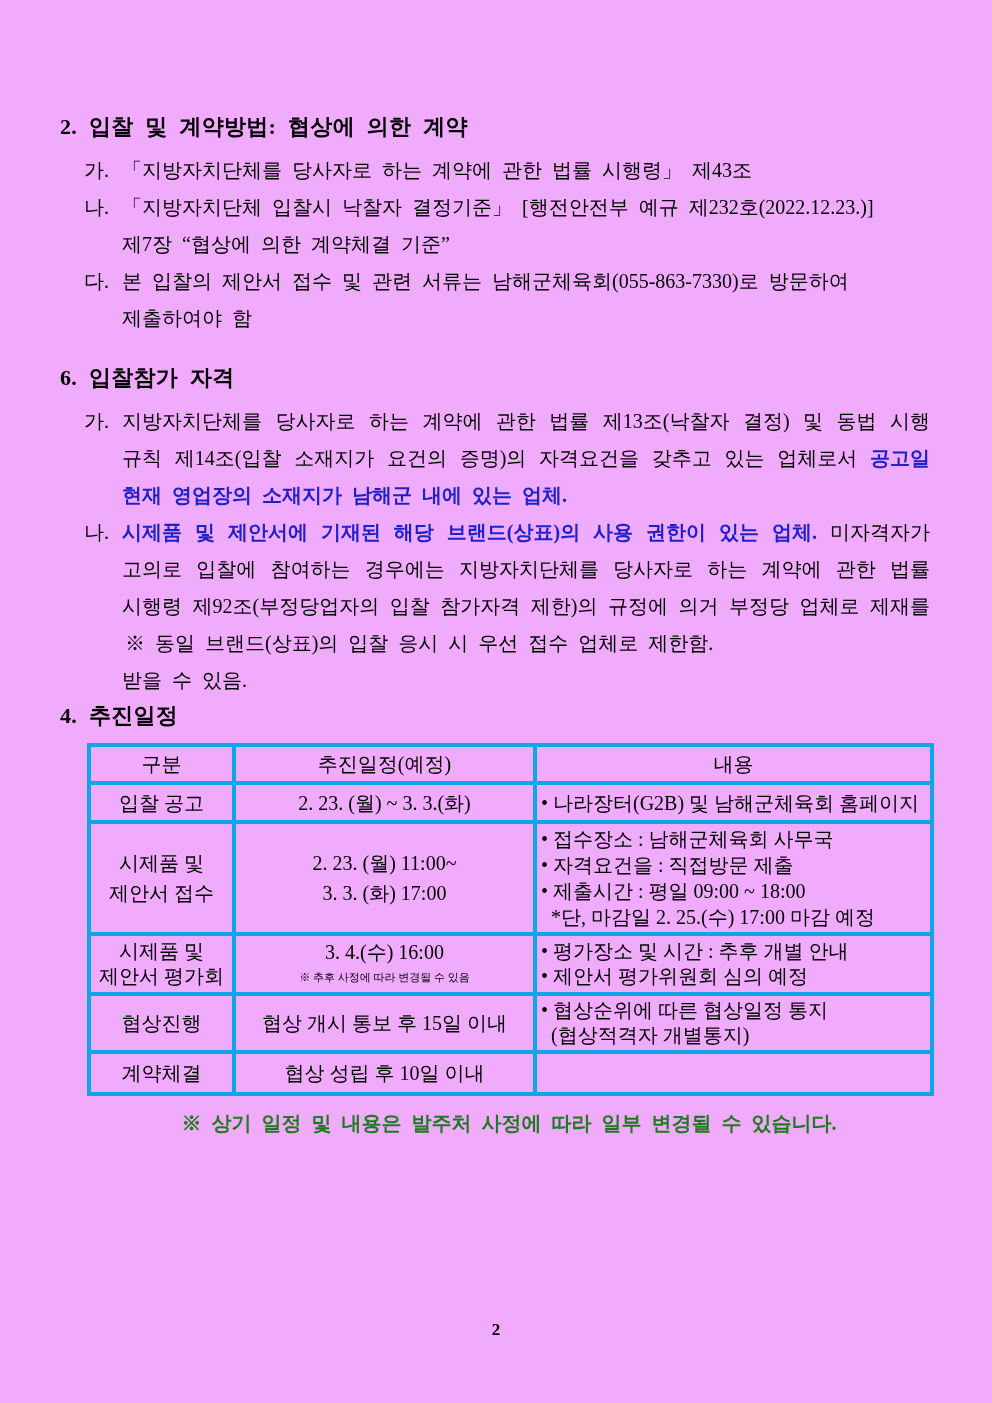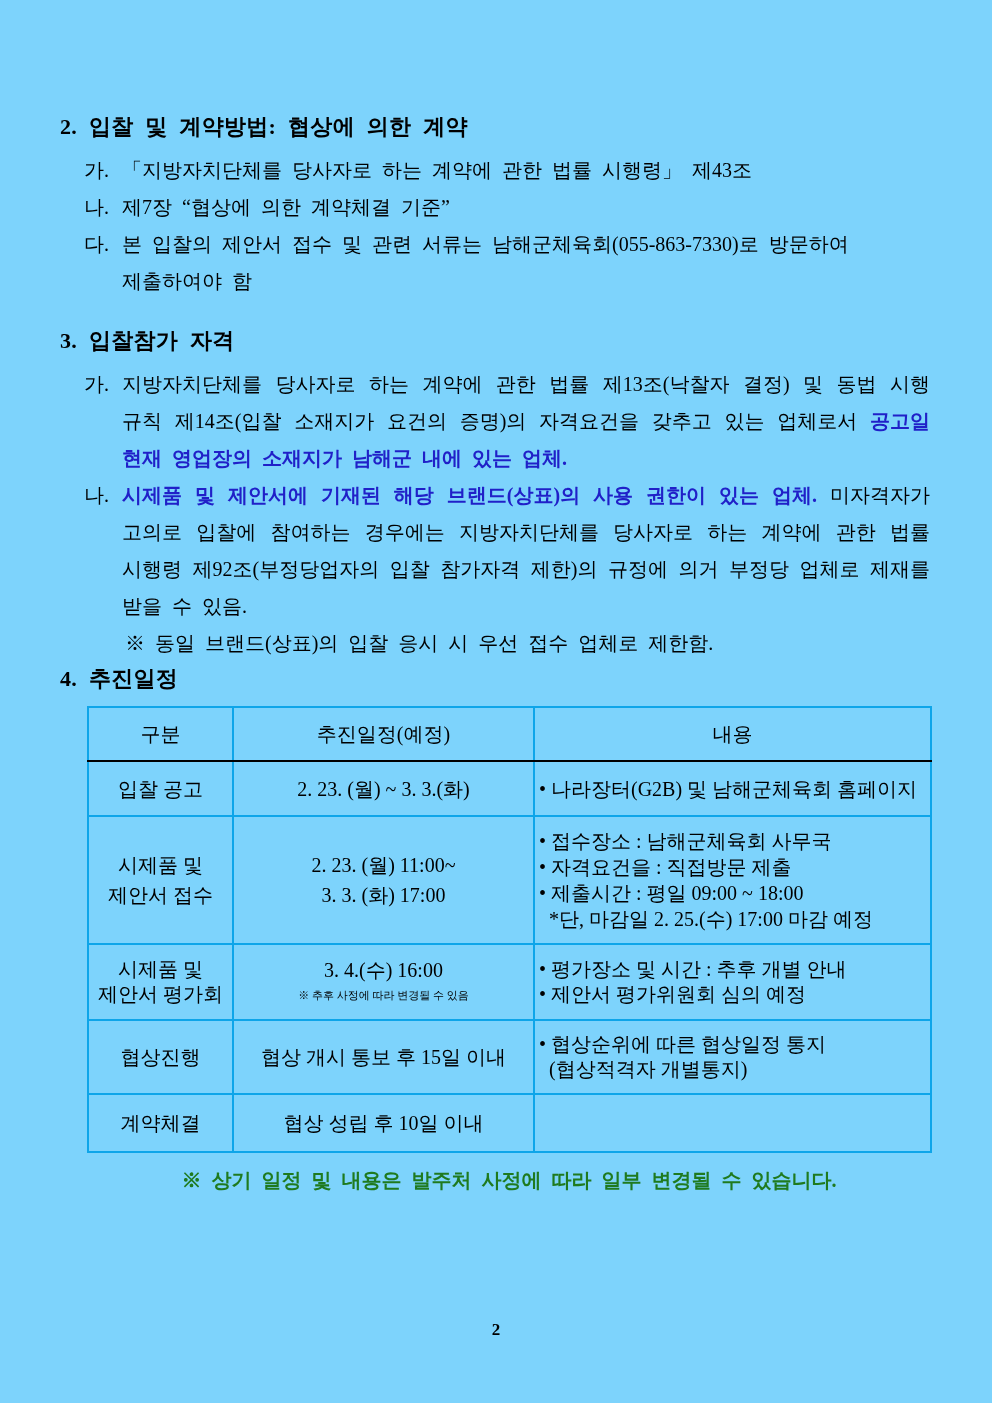--- a/index.html
+++ b/index.html
@@ -3,21 +3,21 @@
 <meta charset="utf-8">
 <style>
   :root{
     --blue:#2020c8;
     --green:#1f7a1f;
   }
   html,body{margin:0;padding:0;background:#ffffff;}
   .page{
     position:relative;
     width:992px;height:1403px;
-    background:#7dd3fc;
+    background:#f0abfc;
     font-family:"Liberation Serif","DejaVu Serif",serif;
     color:#000;
     overflow:hidden;
   }
   .content{
     position:absolute;
     left:60px;top:112px;
     width:870px;
   }
   .sec-heading{
@@ -62,22 +62,22 @@
     border-collapse:collapse;
     table-layout:fixed;
     margin:12px 0 0 27px;
     width:843px;
     border:2px solid #000;
   }
   .sched-table col.c1{width:145px;}
   .sched-table col.c2{width:301px;}
   .sched-table col.c3{width:397px;}
   .sched-table th,.sched-table td{
-    border:2px solid #0ea5e9;
-    padding:11px 4px;
+    border:4px solid #0ea5e9;
+    padding:2px 4px;
     font-size:20px;
     vertical-align:middle;
   }
   .sched-table thead th{
     border-bottom:2px solid #000;
     font-weight:normal;
     text-align:center;
     height:30px;
   }
   .cell-center{text-align:center;line-height:30px;}
@@ -104,58 +104,58 @@
 
 <div class="page">
   <div class="content">
 
     <h2 class="sec-heading" id="sec2-heading">2. 입찰 및 계약방법: 협상에 의한 계약</h2>
     <div class="sec-body">
       <div class="bline">
         <span class="lbl">가.</span><span>「지방자치단체를 당사자로 하는 계약에 관한 법률 시행령」 제43조</span>
       </div>
       <div class="bline">
-        <span class="lbl">나.</span>
+        <span class="lbl">나.</span><span>「지방자치단체 입찰시 낙찰자 결정기준」 [행전안전부 예규 제232호(2022.12.23.)]</span>
       </div>
       <div class="bline">
         <span>제7장 “협상에 의한 계약체결 기준”</span>
       </div>
       <div class="bline">
         <span class="lbl">다.</span><span>본 입찰의 제안서 접수 및 관련 서류는 남해군체육회(055-863-7330)로 방문하여</span>
       </div>
       <div class="bline">
         <span>제출하여야 함</span>
       </div>
     </div>
 
-    <h2 class="sec-heading" id="sec3-heading">3. 입찰참가 자격</h2>
+    <h2 class="sec-heading" id="sec3-heading">6. 입찰참가 자격</h2>
     <div class="sec-body">
       <div class="bline just">
         <span class="lbl">가.</span><span>지방자치단체를 당사자로 하는 계약에 관한 법률 제13조(낙찰자 결정) 및 동법 시행</span>
       </div>
       <div class="bline just">
         <span>규칙 제14조(입찰 소재지가 요건의 증명)의 자격요건을 갖추고 있는 업체로서 </span><span class="blue">공고일</span>
       </div>
       <div class="bline">
         <span class="blue">현재 영업장의 소재지가 남해군 내에 있는 업체.</span>
       </div>
       <div class="bline just">
         <span class="lbl">나.</span><span class="blue">시제품 및 제안서에 기재된 해당 브랜드(상표)의 사용 권한이 있는 업체.</span><span> 미자격자가</span>
       </div>
       <div class="bline just">
         <span>고의로 입찰에 참여하는 경우에는 지방자치단체를 당사자로 하는 계약에 관한 법률</span>
       </div>
       <div class="bline just">
         <span>시행령 제92조(부정당업자의 입찰 참가자격 제한)의 규정에 의거 부정당 업체로 제재를</span>
-      </div>
-      <div class="bline">
-        <span>받을 수 있음.</span>
       </div>
       <div class="bline note-line">
         <span>※ 동일 브랜드(상표)의 입찰 응시 시 우선 접수 업체로 제한함.</span>
+      </div>
+      <div class="bline">
+        <span>받을 수 있음.</span>
       </div>
     </div>
 
     <h2 class="sec-heading" id="sec4-heading">4. 추진일정</h2>
 
     <table class="sched-table">
       <colgroup>
           <col class="c1">
           <col class="c2">
           <col class="c3">

